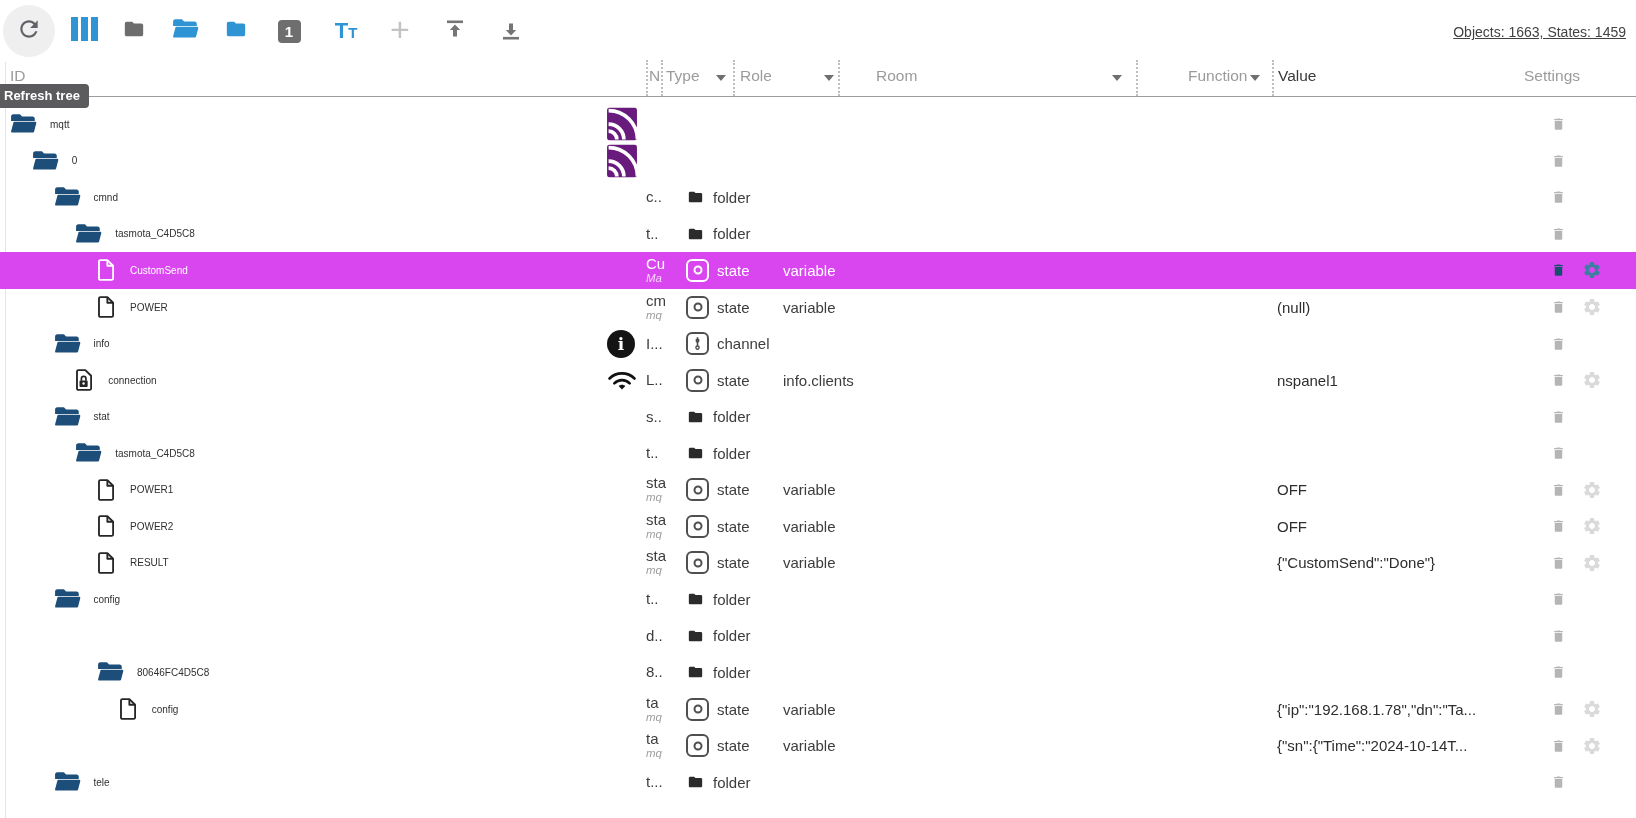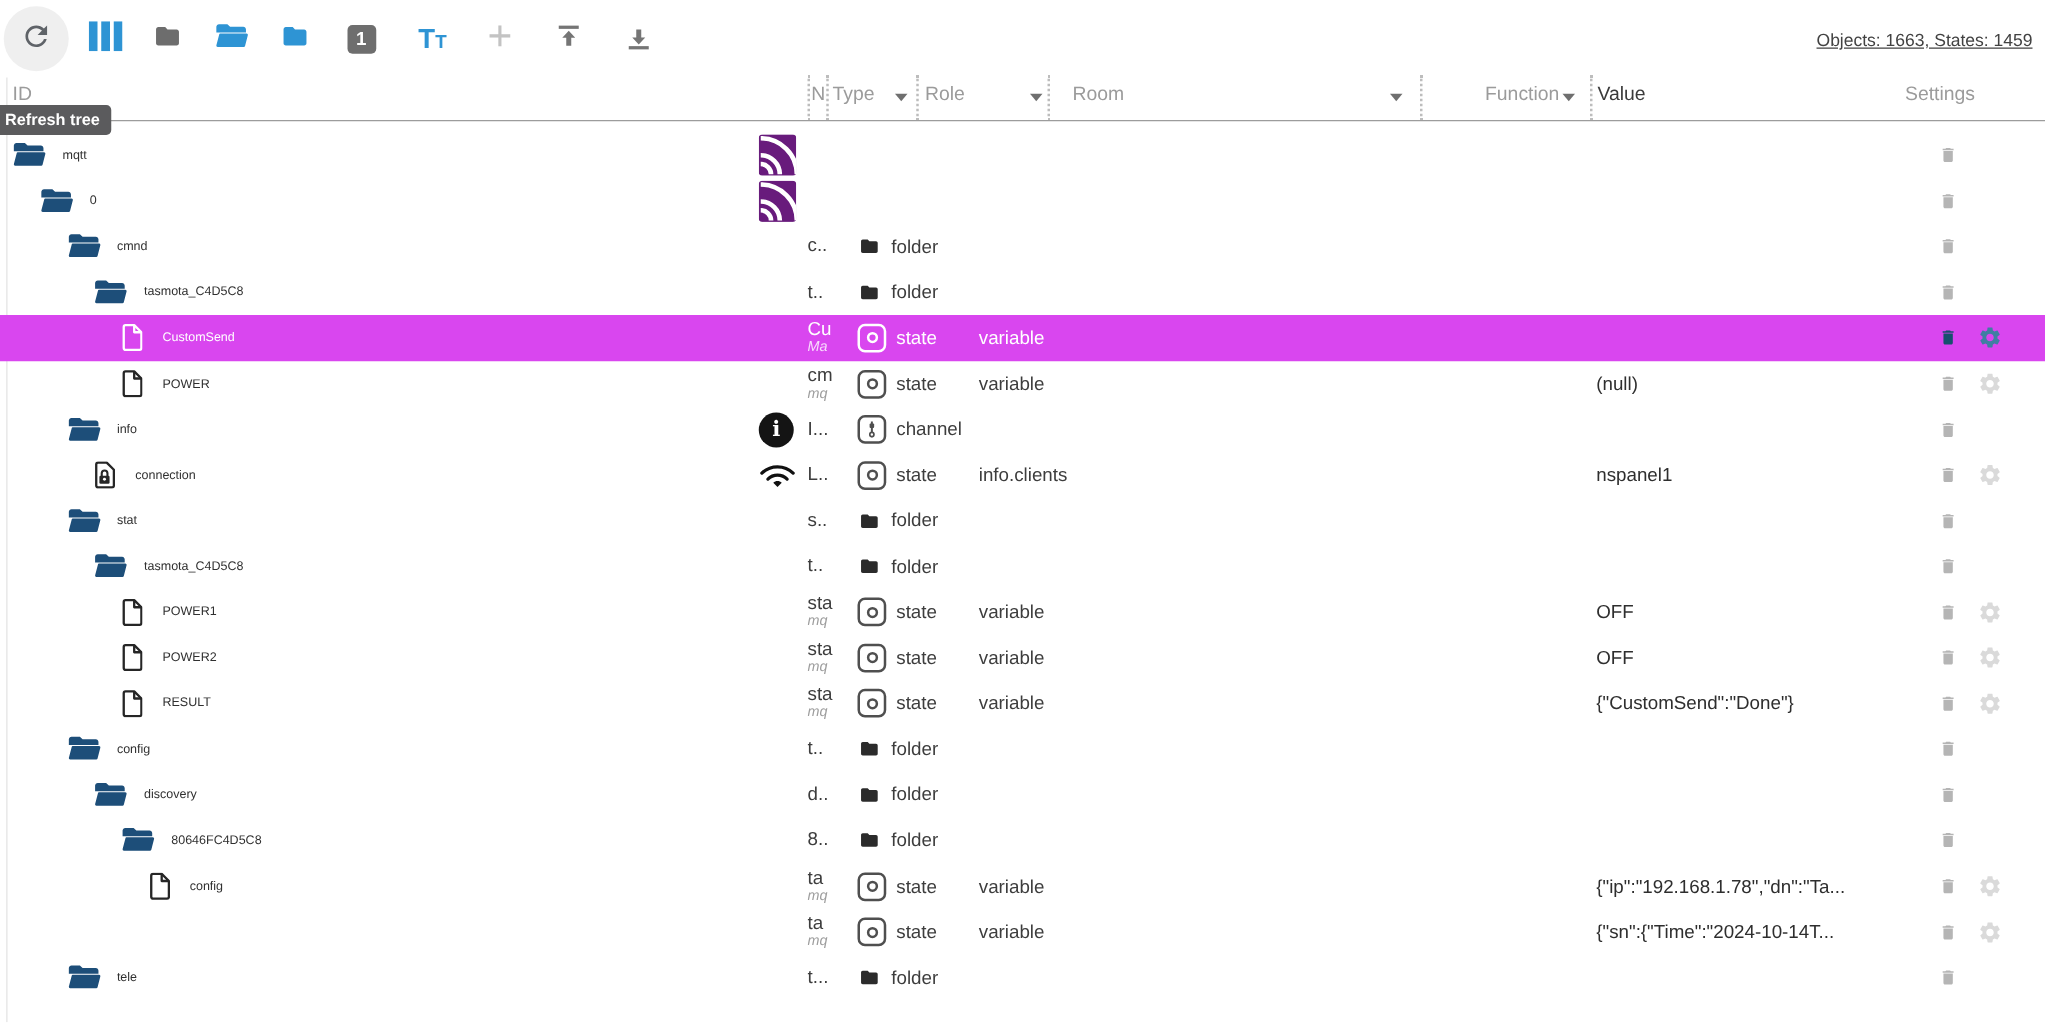--- a/index.html
+++ b/index.html
@@ -138,21 +138,21 @@
 
   <div class="counts">Objects: 1663, States: 1459</div>
 
   <div class="left-line"></div>
   <span class="hlabel" style="left:10px">ID</span>
   <span class="hlabel" style="left:649px;width:12px;overflow:hidden;display:inline-block">N</span>
   <span class="hlabel" style="left:666px">Type</span>
   <span class="caret" style="left:716px"></span>
   <span class="hlabel" style="left:740px">Role</span>
   <span class="caret" style="left:824px"></span>
-  <span class="hlabel" style="left:858px">Room</span>
+  <span class="hlabel" style="left:876px">Room</span>
   <span class="caret" style="left:1112px"></span>
   <span class="hlabel" style="left:1188px">Function</span>
   <span class="caret" style="left:1250px"></span>
   <span class="hlabel hdark" style="left:1278px">Value</span>
   <span class="hlabel" style="left:1524px">Settings</span>
   <span class="vsep" style="left:646px"></span>
   <span class="vsep" style="left:661px"></span>
   <span class="vsep" style="left:733px"></span>
   <span class="vsep" style="left:838px"></span>
   <span class="vsep" style="left:1136px"></span>
@@ -638,32 +638,20 @@
           </span>
           <span class="type-label">folder</span>
         </div>
         <span class="act trash">
           <svg width="15" height="17" viewBox="0 0 24 24">
             <path d="M6 19c0 1.1.9 2 2 2h8c1.1 0 2-.9 2-2V7H6v12zM19 4h-3.5l-1-1h-5l-1 1H5v2h14V4z"></path>
           </svg>
         </span>
       </div>
       <div class="row">
-        <div class="id-cell">
-          <span class="indent" style="width: 75.25px;"></span>
-          <span class="tree-icon" style="margin-right: 12px;">
-            <svg width="28" height="22" viewBox="0 0 26 20">
-              <g fill="#1d4e79">
-                <path d="M1 3c0-1.1.9-2 2-2h6.2l2 2H21c1.1 0 2 .9 2 2v2.2H1V3z"></path>
-                <path d="M4.1 8h19.3c.66 0 1.14.62.98 1.25l-2.05 8c-.13.45-.53.75-.98.75H2c-.66 0-1.14-.62-.98-1.25l2.1-8C3.2 8.3 3.6 8 4.1 8z"></path>
-              </g>
-            </svg>
-          </span>
-          <span class="tree-label">discovery</span>
-        </div>
         <div class="name-cell">
           <span class="n1">d..</span>
         </div>
         <div class="type-cell">
           <span style="display: flex; position: relative;">
             <svg width="19" height="16" viewBox="0 0 24 24">
               <path fill="#2b2b2b" d="M10 4H4c-1.1 0-2 .9-2 2v12c0 1.1.9 2 2 2h16c1.1 0 2-.9 2-2V8c0-1.1-.9-2-2-2h-8l-2-2z"></path>
             </svg>
           </span>
           <span class="type-label">folder</span>

